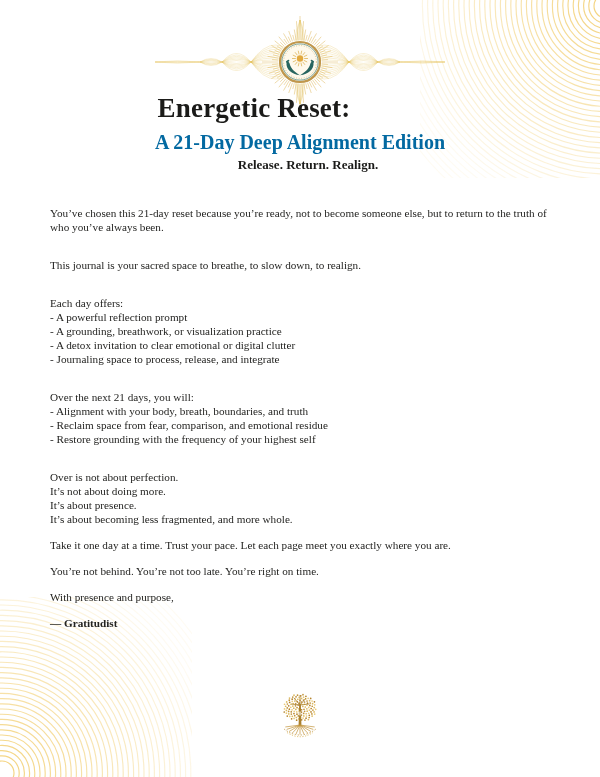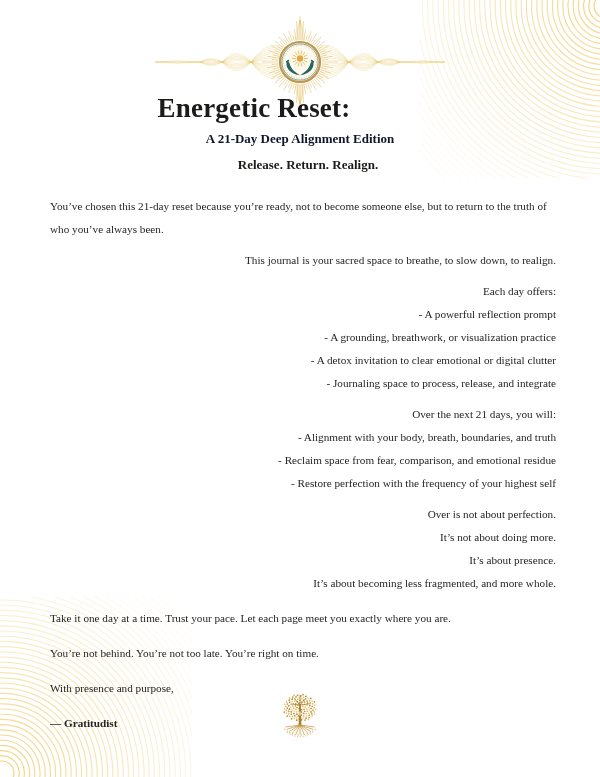--- a/index.html
+++ b/index.html
@@ -15,32 +15,32 @@
   #rings-tr{top:0;right:0;}
   #rings-bl{bottom:0;left:0;}
   #emblem{position:absolute;left:150px;top:14px;}
   #header-title{
     position:absolute;top:93px;left:0;width:508px;
     text-align:center;font-size:27px;font-weight:bold;
     letter-spacing:.2px;color:#1b1b19;
   }
   #header-subtitle{
     position:absolute;top:131px;left:0;width:600px;
-    text-align:center;font-size:13px;font-weight:bold;color:#0f172a;
+    text-align:center;font-size:20px;font-weight:bold;color:#0369a1;
   }
   #header-tagline{
     position:absolute;top:157px;left:0;width:600px;
     text-align:center;font-size:13px;font-weight:bold;color:#1b1b19;margin-left:8px;
   }
   #content{
-    position:absolute;left:50px;top:195px;width:506px;
-    font-size:11.2px;line-height:23px;color:#242422;
+    position:absolute;left:50px;top:206px;width:506px;
+    font-size:11.2px;line-height:14px;color:#242422;
   }
   .para{margin:0;}
-  .gap-lg{margin-top:8px;text-align:right;}
+  .gap-lg{margin-top:24px;}
   .gap-sm{margin-top:12px;}
   .sig{font-weight:bold;}
   #logo{position:absolute;left:271px;top:684px;}
 </style>
 </head>
 <body>
 
 <div id="page">
 
   <svg id="rings-tr" class="corner-svg" width="180" height="178" viewBox="0 0 180 178">
@@ -360,21 +360,21 @@
       <div class="para">- A powerful reflection prompt</div>
       <div class="para">- A grounding, breathwork, or visualization practice</div>
       <div class="para">- A detox invitation to clear emotional or digital clutter</div>
       <div class="para">- Journaling space to process, release, and integrate</div>
     </div>
 
     <div class="gap-lg">
       <div class="para">Over the next 21 days, you will:</div>
       <div class="para">- Alignment with your body, breath, boundaries, and truth</div>
       <div class="para">- Reclaim space from fear, comparison, and emotional residue</div>
-      <div class="para">- Restore perfection with the frequency of your highest self</div>
+      <div class="para">- Restore grounding with the frequency of your highest self</div>
     </div>
 
     <div class="gap-lg">
       <div class="para">Over is not about perfection.</div>
       <div class="para">It’s not about doing more.</div>
       <div class="para">It’s about presence.</div>
       <div class="para">It’s about becoming less fragmented, and more whole.</div>
     </div>
 
     <p class="para gap-sm">Take it one day at a time. Trust your pace. Let each page meet you exactly where you are.</p>

